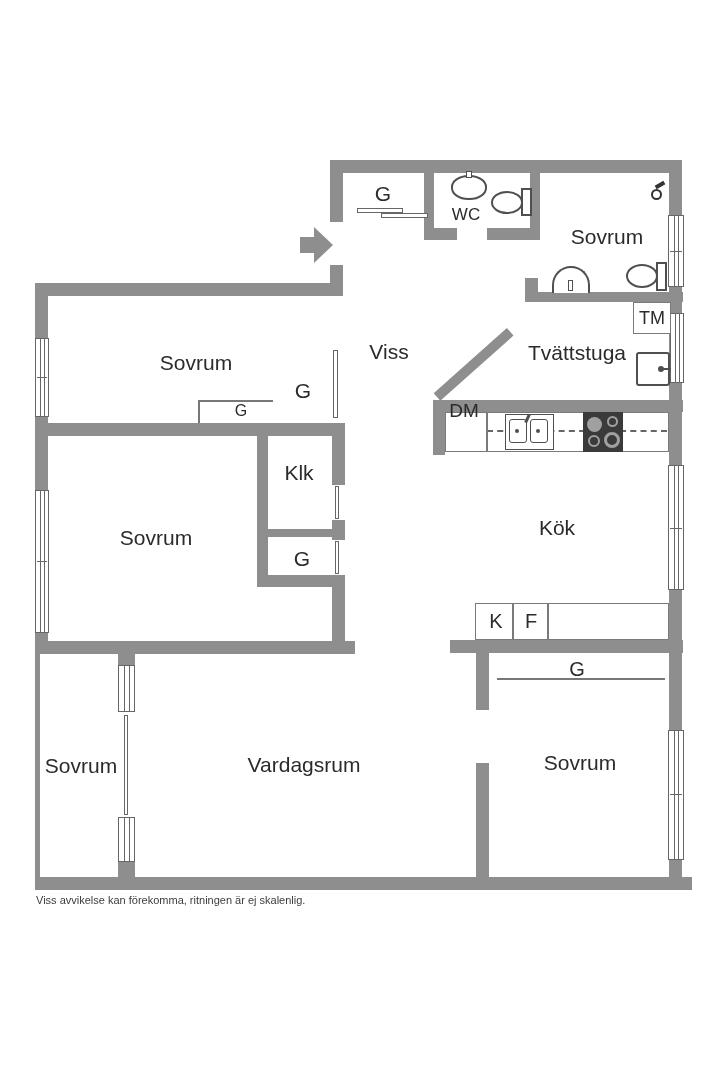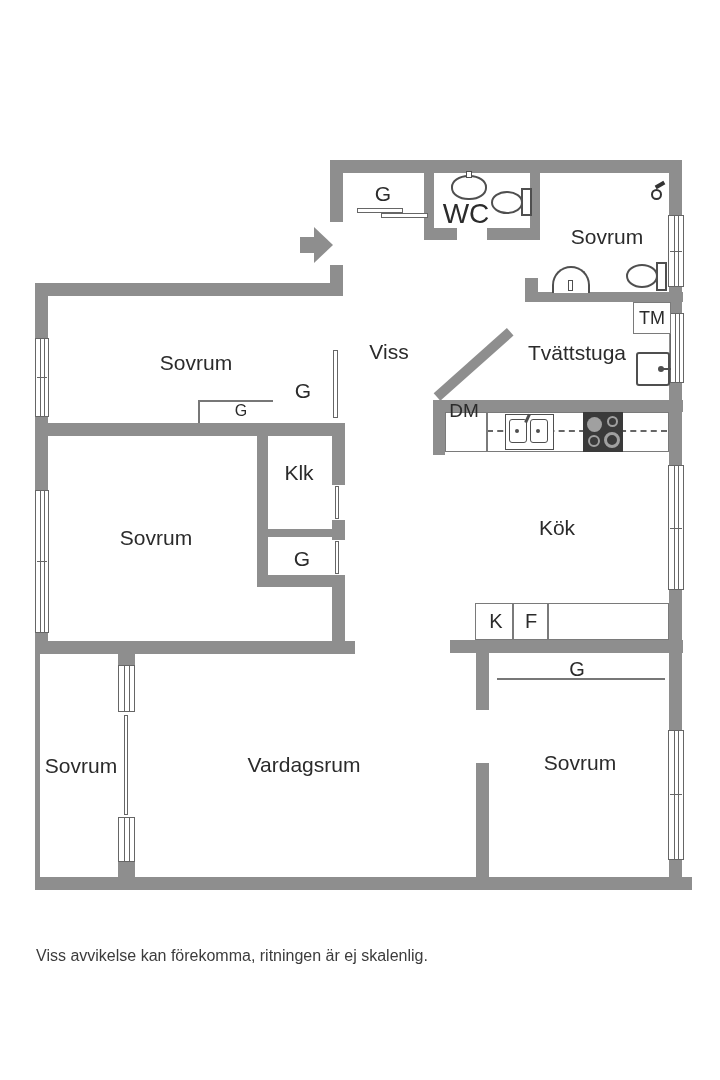--- a/index.html
+++ b/index.html
@@ -144,35 +144,35 @@
   </div>
   <div class="box" style="left:475px;top:603px;width:38px;height:37px"></div>
   <div class="box" style="left:513px;top:603px;width:35px;height:37px"></div>
   <div class="box" style="left:548px;top:603px;width:121px;height:37px"></div>
 
   <div class="thinline" style="left:198px;top:400px;width:75px;height:2px"></div>
   <div class="thinline" style="left:198px;top:400px;width:2px;height:23px"></div>
   <div class="thinline" style="left:497px;top:678px;width:168px;height:2px"></div>
 
   <div class="label" style="left:383px;top:193px;font-size:21px">G</div>
-  <div class="label" style="left:466px;top:214px;font-size:28px">WC</div>
+  <div class="label" style="left:466px;top:214px;font-size:17px">WC</div>
   <div class="label" style="left:607px;top:236px;font-size:21px">Sovrum</div>
   <div class="label" style="left:652px;top:318px;font-size:18px">TM</div>
   <div class="label" style="left:577px;top:352px;font-size:21px">Tvättstuga</div>
   <div class="label" style="left:389px;top:351px;font-size:21px">Viss</div>
   <div class="label" style="left:196px;top:362px;font-size:21px">Sovrum</div>
   <div class="label" style="left:303px;top:390px;font-size:21px">G</div>
   <div class="label" style="left:241px;top:411px;font-size:16px">G</div>
   <div class="label" style="left:464px;top:410px;font-size:19px">DM</div>
   <div class="label" style="left:299px;top:472px;font-size:21px">Klk</div>
   <div class="label" style="left:557px;top:527px;font-size:21px">Kök</div>
   <div class="label" style="left:156px;top:537px;font-size:21px">Sovrum</div>
   <div class="label" style="left:302px;top:558px;font-size:21px">G</div>
   <div class="label" style="left:496px;top:621px;font-size:20px">K</div>
   <div class="label" style="left:531px;top:621px;font-size:20px">F</div>
   <div class="label" style="left:577px;top:669px;font-size:20px">G</div>
   <div class="label" style="left:81px;top:765px;font-size:21px">Sovrum</div>
   <div class="label" style="left:304px;top:764px;font-size:21px">Vardagsrum</div>
   <div class="label" style="left:580px;top:762px;font-size:21px">Sovrum</div>
 
-  <div class="footer" style="left:36px;top:947px;font-size:16px">Viss avvikelse kan förekomma, ritningen är ej skalenlig.</div>
+  <div class="footer" style="left:36px;top:894px;font-size:11px">Viss avvikelse kan förekomma, ritningen är ej skalenlig.</div>
 
 </div>
 
 </body></html>

